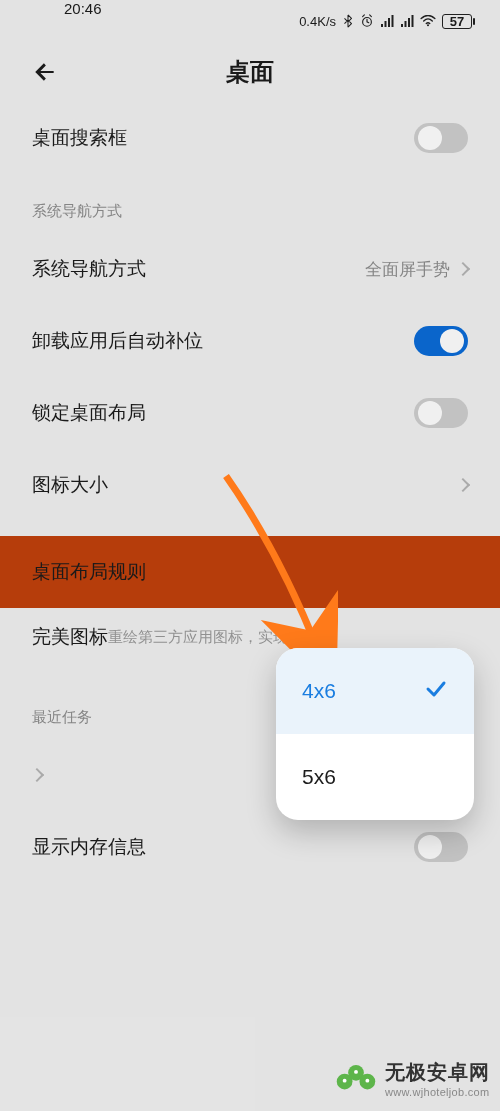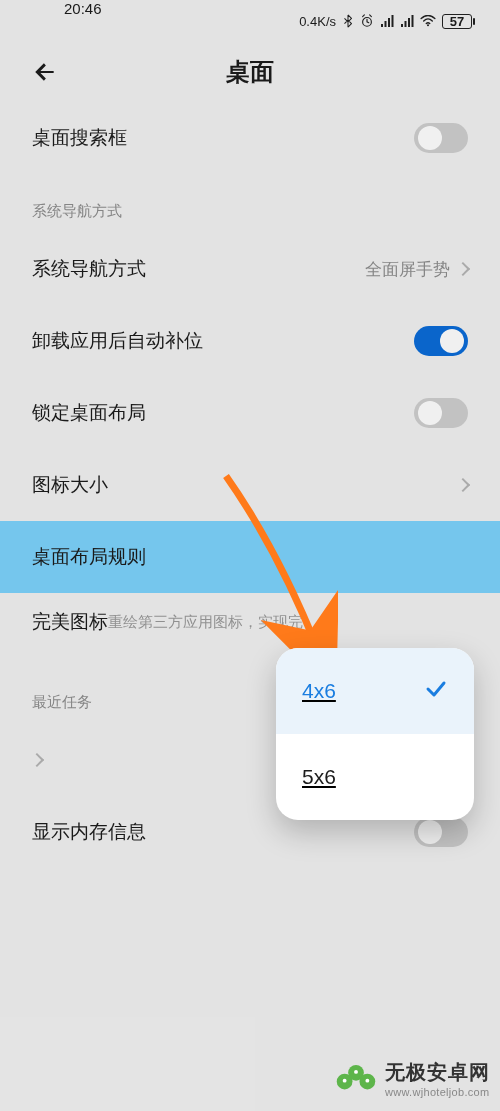--- a/index.html
+++ b/index.html
@@ -31,21 +31,21 @@
 
   
   .list { }
   .section-label {
     padding: 28px 32px 12px; font-size: 15px; color: #8e8e8e;
   }
   .row {
     min-height: 72px; padding: 18px 32px; display: flex; align-items: center;
     justify-content: space-between; gap: 20px;
   }
-  .row.highlight { background: #7dd3fc; }
+  .row.highlight { background: #c2410c; margin-top: 15px; }
   .row .rlabel { font-size: 19px; color: #1c1c1c; font-weight: 500; }
   .row .rsub { font-size: 15px; color: #9a9a9a; margin-top: 4px; }
   .row .rtext-col { display: flex; flex-direction: row; }
   .row .rvalue { font-size: 17px; color: #8e8e8e; }
   .row .right { display: flex; align-items: center; gap: 8px; }
 
   .chevron { width: 10px; height: 10px; border-top: 2px solid #b5b5b5; border-right: 2px solid #b5b5b5; transform: rotate(45deg); }
 
   
   .toggle { width: 54px; height: 30px; border-radius: 15px; position: relative; }
@@ -61,21 +61,20 @@
   .arrow {
     position: absolute; z-index: 5; pointer-events: none;
     left: 218px; top: 470px; width: 120px; height: 200px;
   }
 
   
   .popup {
     position: absolute; z-index: 6; left: 276px; top: 648px; width: 198px;
     background: #fff; border-radius: 22px; box-shadow: 0 12px 30px rgba(0,0,0,0.22);
     overflow: hidden;
-    text-decoration: underline;
   }
   .popup .popt {
     height: 86px; display: flex; align-items: center; justify-content: space-between;
     padding: 0 26px; font-size: 21px; font-weight: 500;
   }
   .popup .popt.selected { background: #eaf3fb; color: #1a7de0; }
   .popup .popt:not(.selected) { color: #1c1c1c; }
   .check { width: 24px; height: 24px; }
 
   

